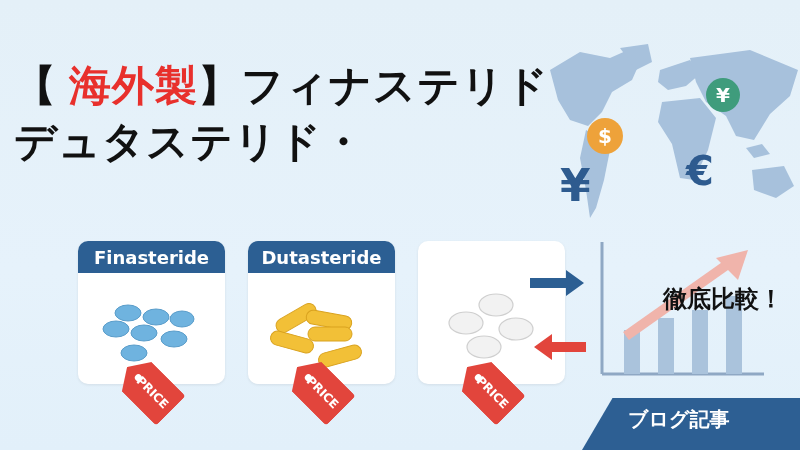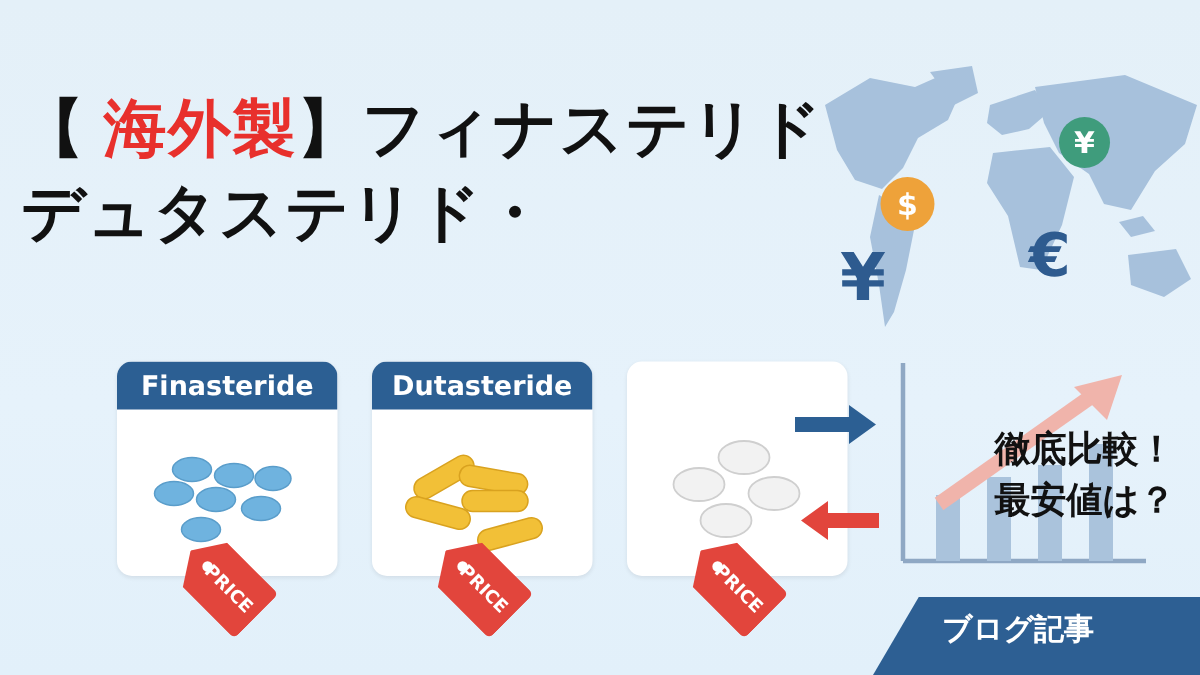--- a/index.html
+++ b/index.html
@@ -138,17 +138,16 @@
     <rect x="26" y="90" width="16" height="44"></rect>
     <rect x="60" y="78" width="16" height="56"></rect>
     <rect x="94" y="70" width="16" height="64"></rect>
     <rect x="128" y="56" width="16" height="78"></rect>
   </g>
   <path d="M28 96 L130 24" stroke="#f0b4ab" stroke-width="10" fill="none"></path>
   <path d="M118 18 L150 10 L140 40 Z" fill="#f0b4ab"></path>
 </svg>
 <div class="compare-text">
   <div>徹底比較！</div>
-  <div>最安値は？</div>
 </div>
 
 <div class="banner"></div>
 <div class="banner-text">ブログ記事</div>
 
 </body></html>

